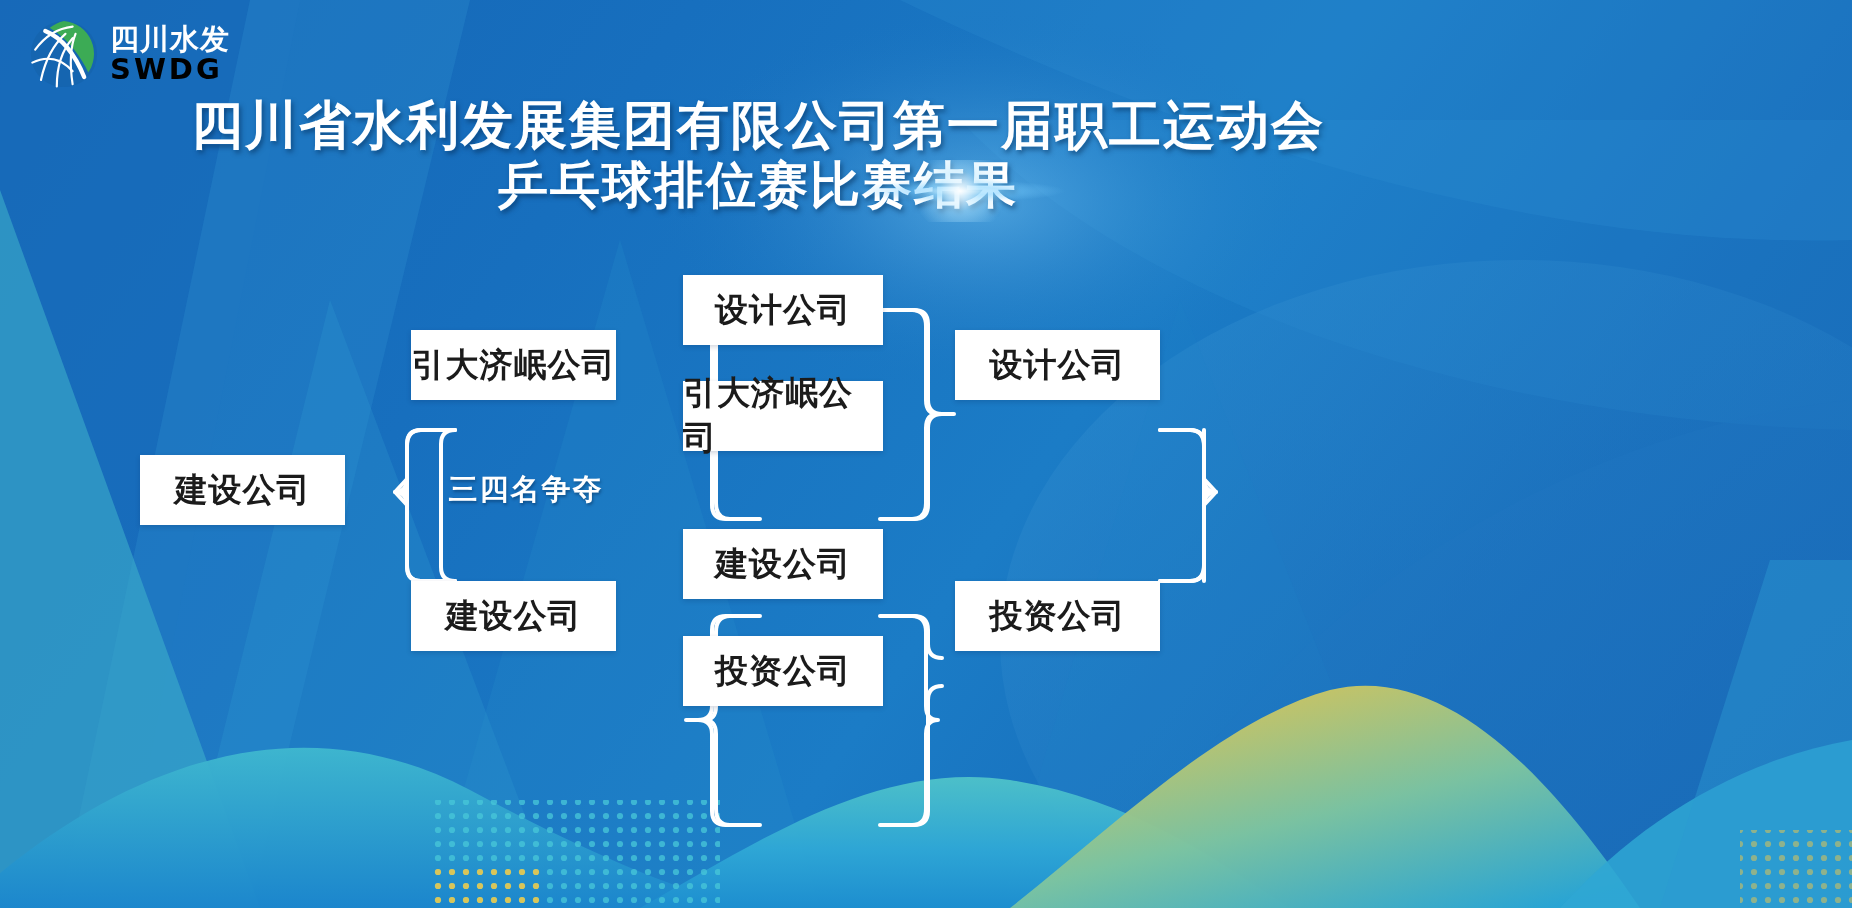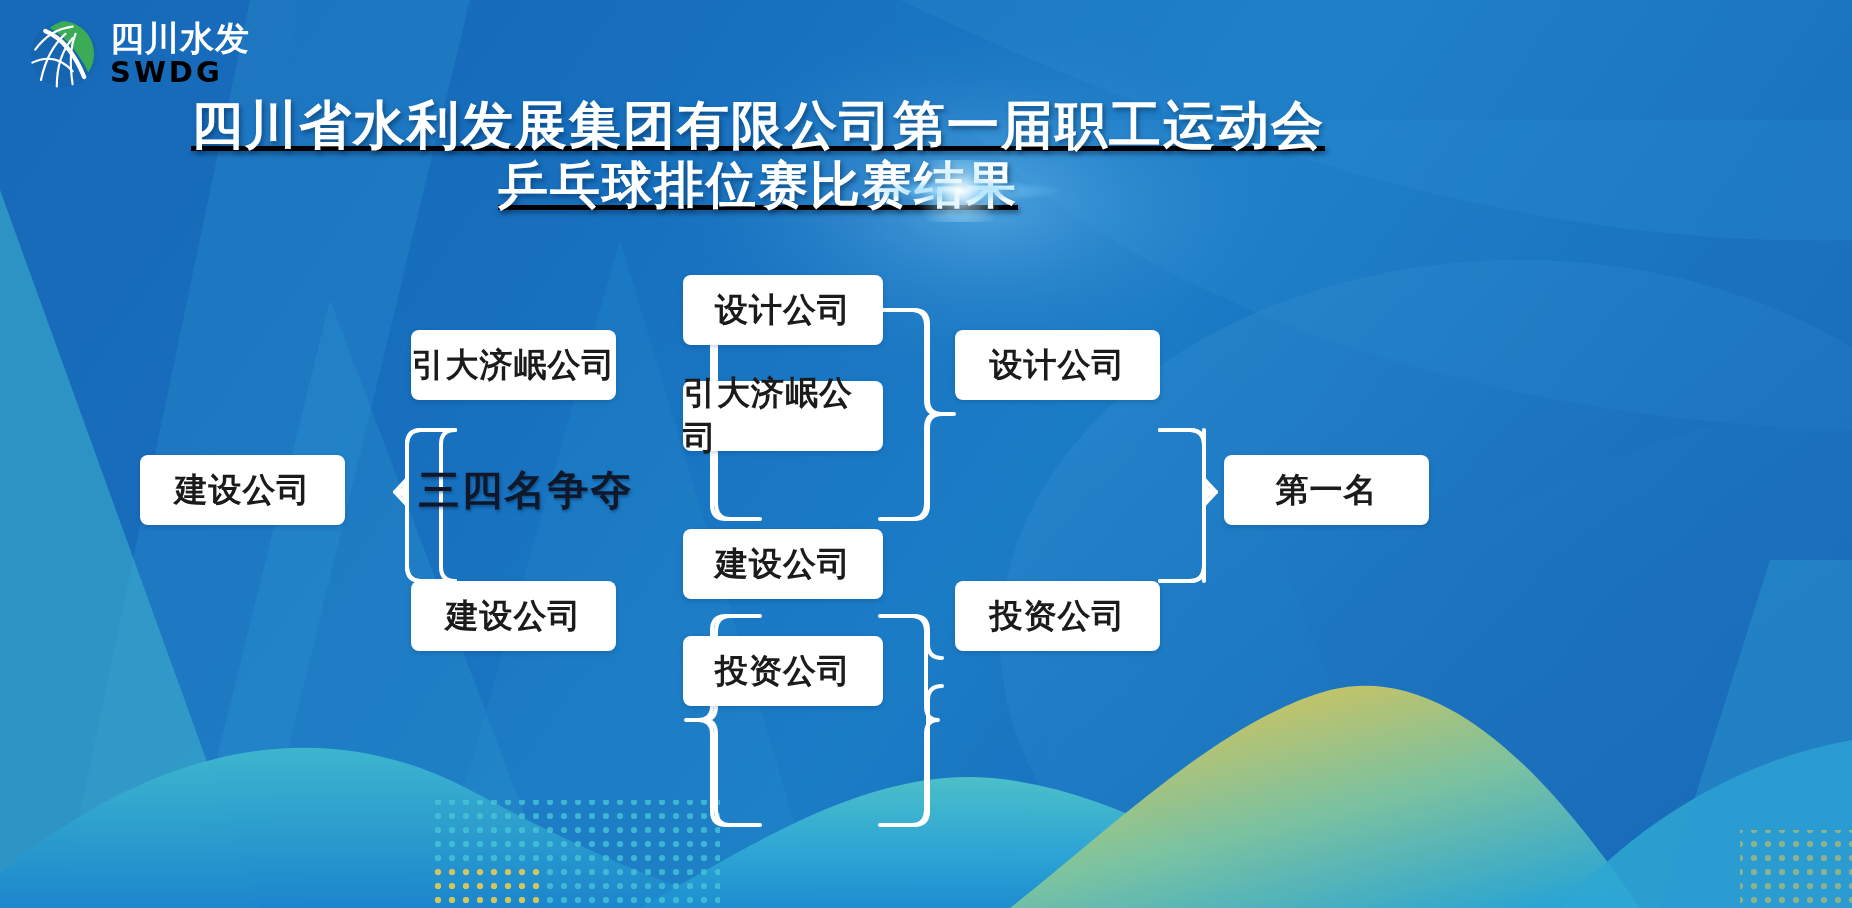--- a/index.html
+++ b/index.html
@@ -13,40 +13,40 @@
 
   
   .bg-base{position:absolute;inset:0;
     background:linear-gradient(125deg,#1565b5 0%,#176fbe 28%,#1b7cc6 55%,#1569b8 78%,#1360ae 100%);}
   .bg-svg{position:absolute;inset:0;width:1852px;height:908px;}
 
   
   .logo{position:absolute;left:28px;top:14px;width:240px;height:80px;display:flex;align-items:center;gap:10px;}
   .logo-mark{width:72px;height:72px;flex:0 0 72px;}
   .logo-text{display:flex;flex-direction:column;justify-content:center;}
-  .logo-cn{font-size:34px;font-weight:bold;color:#ffffff;letter-spacing:1px;line-height:1.05;}
+  .logo-cn{font-size:29px;font-weight:bold;color:#ffffff;letter-spacing:1px;line-height:1.05;}
   .logo-en{font-size:29px;font-weight:bold;color:#000000;letter-spacing:3px;line-height:1.05;
     font-family:"DejaVu Sans",sans-serif;}
 
-  .titlewrap{position:absolute;left:0;top:95px;width:1516px;text-align:center;text-decoration:underline;}
+  .titlewrap{position:absolute;left:0;top:95px;width:1516px;text-align:center;}
   .title-l1{font-size:52px;font-weight:bold;color:#ffffff;line-height:1.17;letter-spacing:2px;
     text-shadow:0 0 1px #2a86d0, 2px 3px 5px rgba(4,40,80,.55);}
   .title-l2{font-size:50px;font-weight:bold;color:#ffffff;line-height:1.18;letter-spacing:2px;
     text-shadow:0 0 1px #2a86d0, 2px 3px 5px rgba(4,40,80,.55);}
   .flare{position:absolute;left:810px;top:148px;width:300px;height:86px;pointer-events:none;
     background:radial-gradient(ellipse 150px 16px at 50% 50%, rgba(215,242,255,.95) 0%, rgba(120,205,255,.55) 28%, rgba(80,180,255,0) 70%);}
   .flare2{position:absolute;left:905px;top:160px;width:110px;height:62px;pointer-events:none;
     background:radial-gradient(circle at 50% 50%, rgba(255,255,255,.95) 0%, rgba(180,230,255,.5) 32%, rgba(120,200,255,0) 72%);}
 
   
   .diagram{position:absolute;left:0;top:0;width:1852px;height:908px;}
   .node{position:absolute;background:#ffffff;display:flex;align-items:center;justify-content:center;
     color:#1b1b1b;font-weight:bold;font-size:33px;letter-spacing:1px;
-    box-shadow:0 2px 5px rgba(0,30,70,.18);border-radius:8px;}
-  .stage-label{position:absolute;color:#0f172a;font-weight:bold;font-size:41px;letter-spacing:2px;
+    box-shadow:0 2px 5px rgba(0,30,70,.18);}
+  .stage-label{position:absolute;color:#ffffff;font-weight:bold;font-size:29px;letter-spacing:2px;
     display:flex;align-items:center;justify-content:center;
     text-shadow:1px 2px 3px rgba(3,35,70,.45);}
 </style>
 </head>
 <body>
 
 <div class="stage">
 
   <div class="bg-base"></div>
 
@@ -200,22 +200,19 @@
       <span>投资公司</span>
     </div>
 
     <div class="node" style="left:955px;top:330px;width:205px;height:70px;">
       <span>设计公司</span>
     </div>
     <div class="node" style="left:955px;top:581px;width:205px;height:70px;">
       <span>投资公司</span>
     </div>
 
-    <div class="node" style="left:1224px;top:455px;width:205px;height:70px;">
-      <span>第一名</span>
-    </div>
 
     <div class="stage-label" style="left:411px;top:455px;width:230px;height:70px;">
       <span>三四名争夺</span>
     </div>
 
   </div>
 </div>
 
 </body></html>

